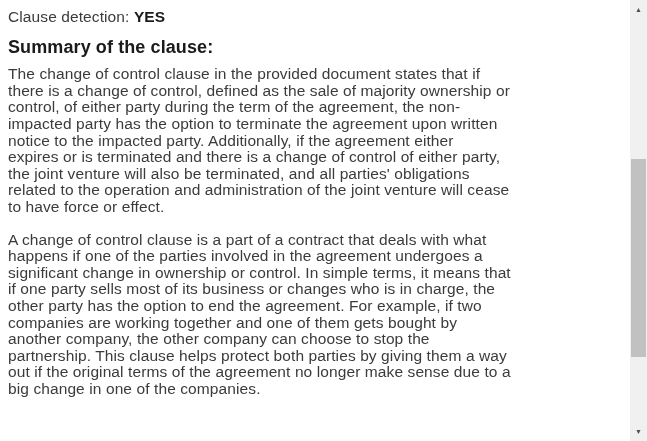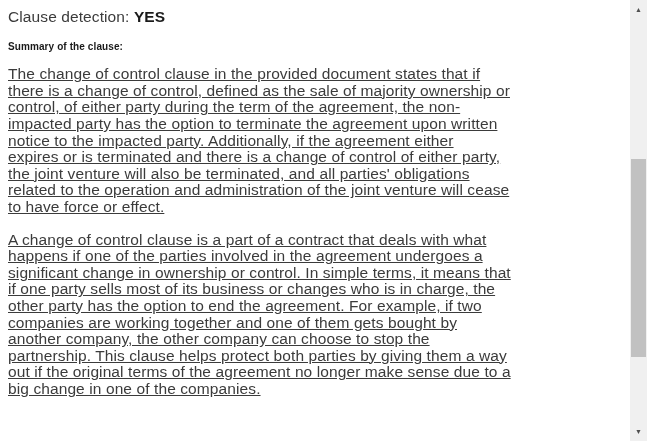--- a/index.html
+++ b/index.html
@@ -21,26 +21,25 @@
     font-size: 15.5px;
     line-height: 16.6px;
     letter-spacing: 0.1px;
   }
   .detect-line { margin: 0 0 13px 0; }
   .detect-line strong { color: #1a1a1a; font-weight: 700; }
   .heading {
     margin: 0 0 11px 0;
     font-weight: 700;
     color: #1a1a1a;
-    font-size: 10px;
+    font-size: 18px;
   }
   .para {
     margin: 0 0 16px 0;
     white-space: pre-line;
-    text-decoration: underline;
   }
   .scrollbar {
     position: absolute;
     top: 0; right: 0;
     width: 17px;
     height: 441px;
     background: #f0f0f0;
   }
   .sb-btn {
     position: absolute;

